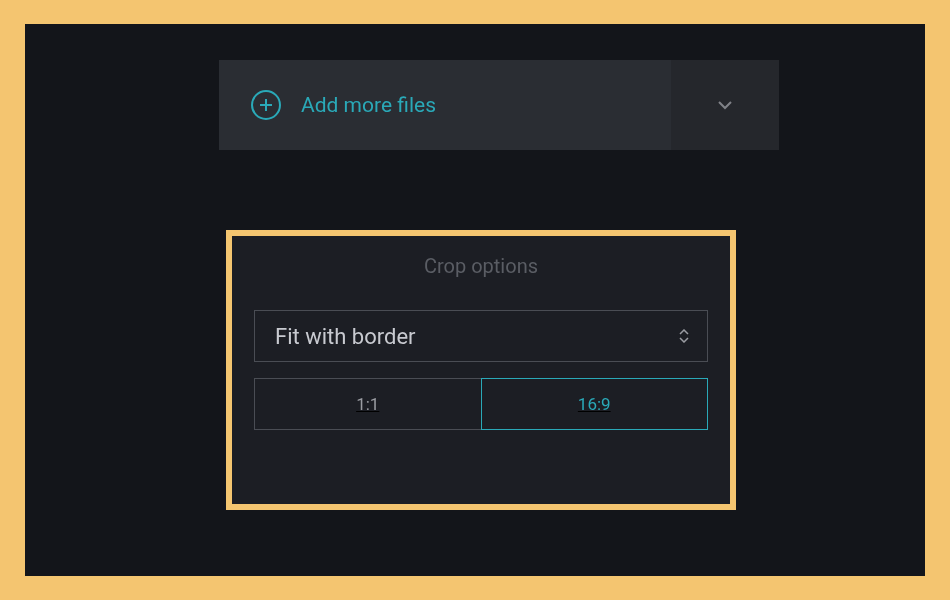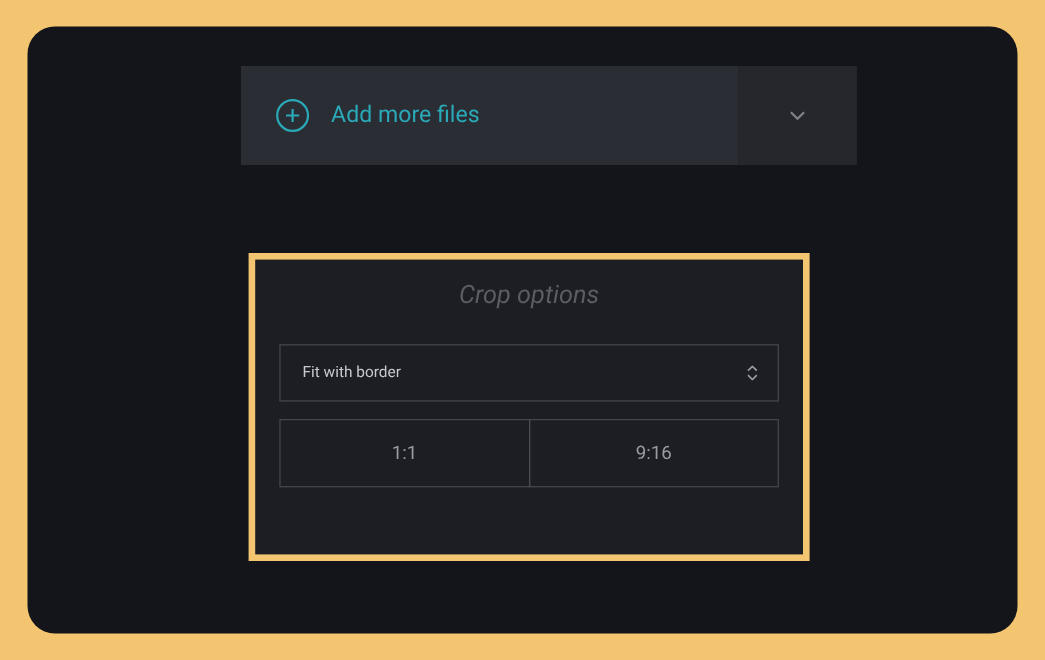--- a/index.html
+++ b/index.html
@@ -15,21 +15,20 @@
       align-items: center;
       justify-content: center;
       font-family: -apple-system, BlinkMacSystemFont, "Segoe UI", Roboto, Helvetica, Arial, sans-serif;
     }
     .app-frame {
       width: 900px;
       height: 552px;
       background: #13151a;
       position: relative;
       overflow: hidden;
-      border-radius: 25px;
     }
     .add-files-bar {
       position: absolute;
       top: 36px;
       left: 194px;
       width: 560px;
       height: 90px;
       display: flex;
     }
     .add-files-main {
@@ -80,51 +79,51 @@
       height: 280px;
       border: 6px solid #f4c570;
       background: #1c1e24;
       padding: 18px 22px 14px 22px;
       display: flex;
       flex-direction: column;
     }
     .crop-title {
       text-align: center;
       color: #5a5d64;
-      font-size: 23px;
+      font-size: 20px;
       font-weight: 400;
       margin-bottom: 32px;
-      font-style: italic;
     }
     .crop-select {
       border: 1px solid #4a4d54;
       height: 52px;
       display: flex;
       align-items: center;
       justify-content: space-between;
       padding: 0 18px 0 20px;
       color: #c8cad0;
-      font-size: 14px;
+      font-size: 22px;
       cursor: pointer;
       margin-bottom: 16px;
     }
     .updown-caret {
       display: flex;
       flex-direction: column;
       gap: 2px;
       align-items: center;
     }
     .updown-caret svg {
       width: 10px;
       height: 6px;
       display: block;
     }
     .ratio-row {
       display: flex;
-      height: 62px;
+      height: 52px;
+      text-decoration: underline;
     }
     .ratio-btn {
       flex: 1;
       border: 1px solid #4a4d54;
       display: flex;
       align-items: center;
       justify-content: center;
       color: #9a9ca2;
       font-size: 17px;
       cursor: pointer;
@@ -180,18 +179,18 @@
             <polyline points="1,5 5,1 9,5" fill="none" stroke="#9a9ca2" stroke-width="1.5"></polyline>
           </svg>
         <svg viewBox="0 0 10 6">
             <polyline points="1,1 5,5 9,1" fill="none" stroke="#9a9ca2" stroke-width="1.5"></polyline>
           </svg>
       </span>
     </div>
 
     <div class="ratio-row">
       <div class="ratio-btn">1:1</div>
-      <div class="ratio-btn">9:16</div>
+      <div class="ratio-btn selected">16:9</div>
     </div>
 
   </div>
 
 </div>
 
 </body></html>

